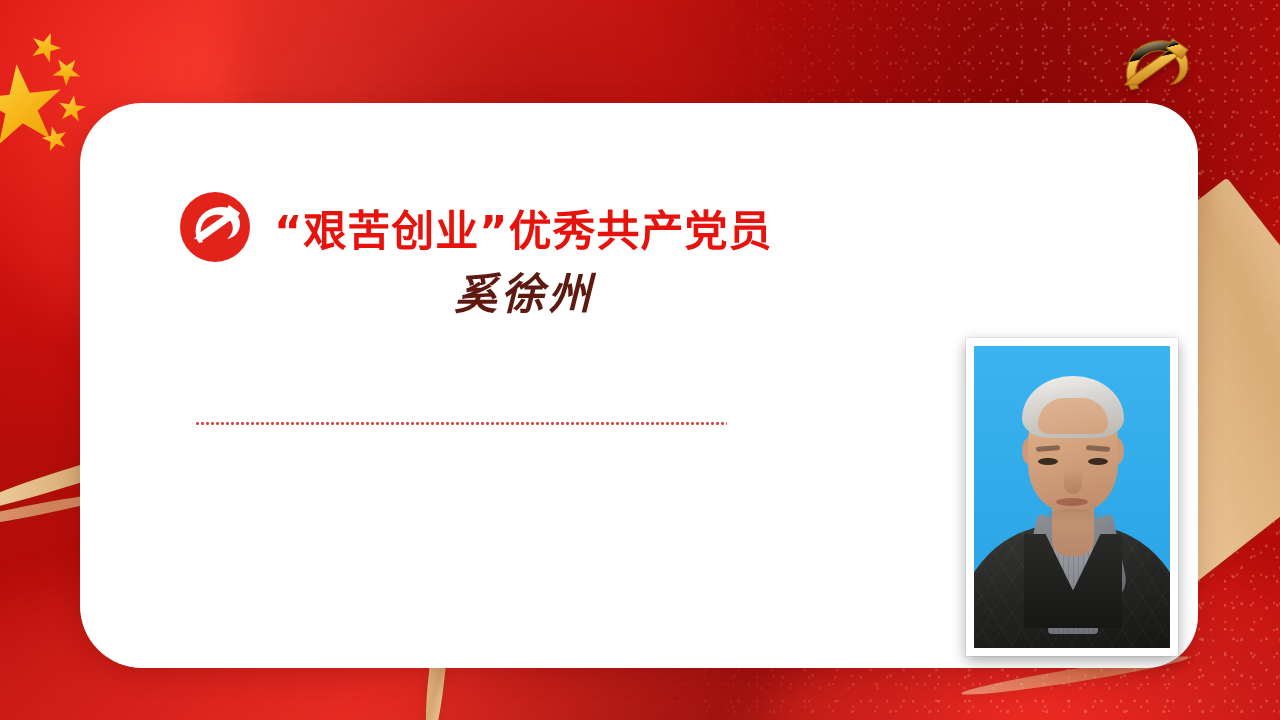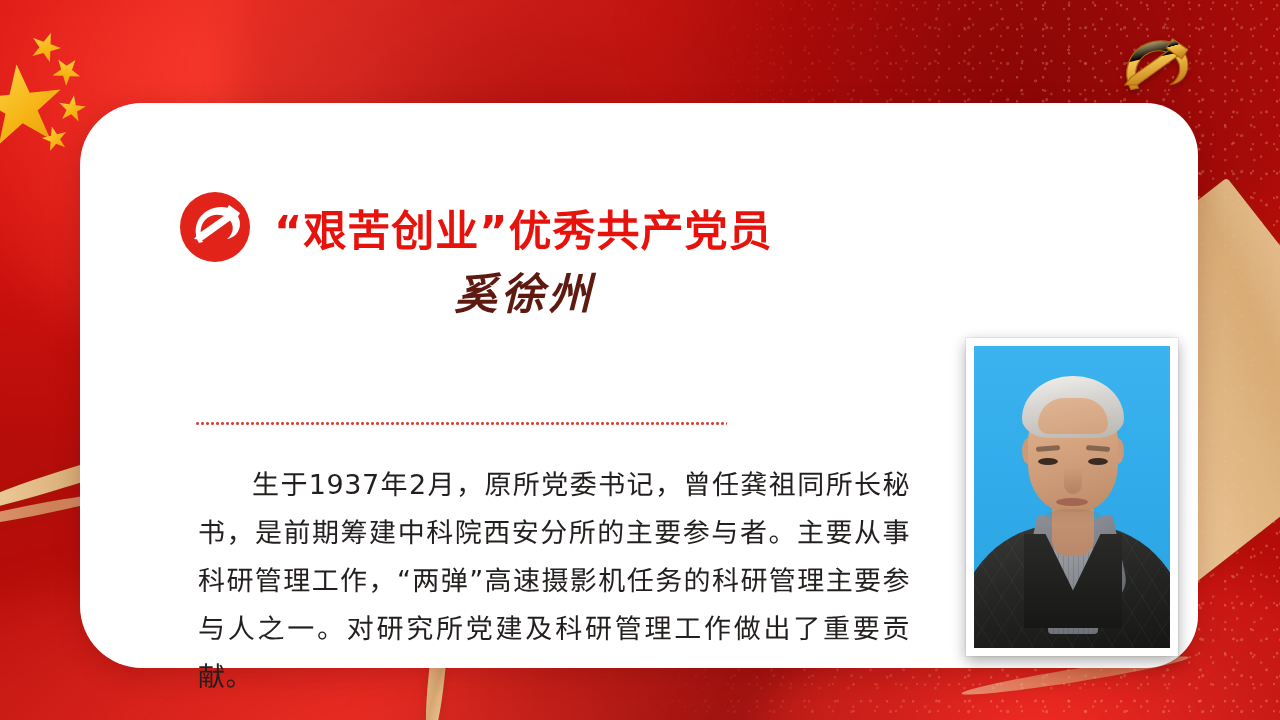--- a/index.html
+++ b/index.html
@@ -366,21 +366,20 @@
         </svg>
       </div>
 
       <div class="title-main" data-interactable="false">“艰苦创业”优秀共产党员</div>
 
       <div class="title-name" data-interactable="false">奚徐州</div>
     </div>
 
     <div class="divider" data-interactable="false"></div>
 
-    <p class="body-text" data-interactable="false">生于1937年2月，原所党委书记，曾任龚祖同所长秘书，是前期筹建中科院西安分所的主要参与者。主要从事科研管理工作，“两弹”高速摄影机任务的科研管理主要参与人之一。对研究所党建及科研管理工作做出了重要贡献。</p>
 
     <div class="photo-frame" data-interactable="false">
       <div class="photo" data-interactable="false">
         <div class="p-shoulders" data-interactable="false"></div>
         <div class="p-collar-l" data-interactable="false"></div>
         <div class="p-collar-r" data-interactable="false"></div>
         <div class="p-shirt" data-interactable="false"></div>
         <div class="p-vneck" data-interactable="false"></div>
         <div class="p-neck" data-interactable="false"></div>
         <div class="p-ear-l" data-interactable="false"></div>

